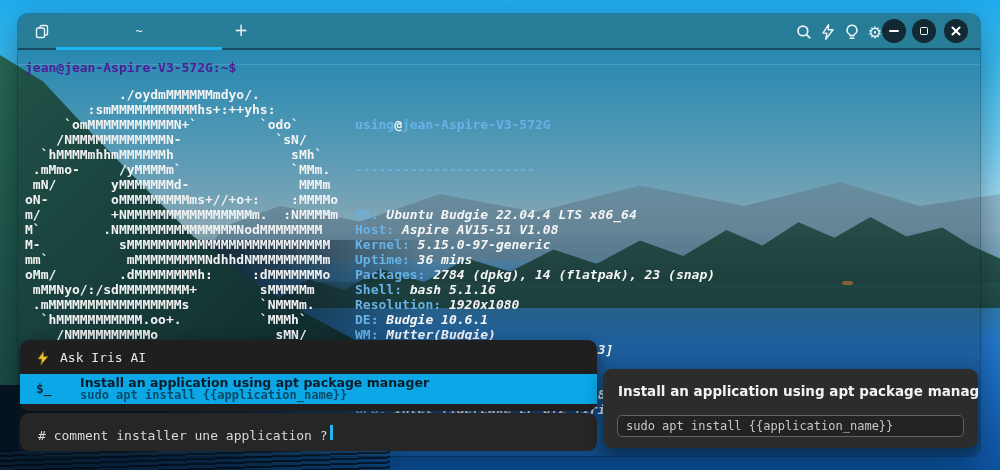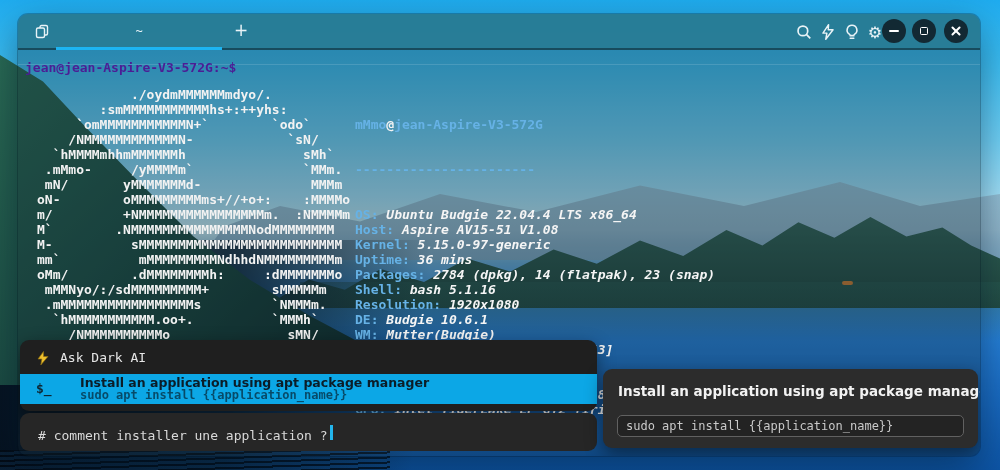--- a/index.html
+++ b/index.html
@@ -48,21 +48,21 @@
   .max-glyph { width:8px; height:8px; border:1.6px solid #fff; border-radius:1.5px; }
   .close-glyph { position:relative; width:12px; height:12px; }
   .close-glyph::before,.close-glyph::after { content:""; position:absolute; left:5px; top:0; width:2px; height:12px;
     background:#fff; border-radius:1px; }
   .close-glyph::before { transform:rotate(45deg); } .close-glyph::after { transform:rotate(-45deg); }
 
   .block-sep { position:absolute; left:0; top:50px; width:100%; height:1px; background:rgba(255,255,255,.13); }
   #prompt-line { position:absolute; left:7px; top:46px; font:700 13px/15px "DejaVu Sans Mono", monospace;
     color:#4c1d95; white-space:pre; }
   #ascii { position:absolute; left:7px; top:73px; font:700 13px/15px "DejaVu Sans Mono", monospace;
-    color:#f2f2f2; white-space:pre;margin-left:12px; }
+    color:#f2f2f2; white-space:pre; }
   #info-col { position:absolute; left:337px; top:73px; font:700 13px/15px "DejaVu Sans Mono", monospace; white-space:pre; }
   .info-blue { color:#66b2e6; } .info-white { color:#f5f5f5; }
   .info-line { height:15px; } .info-label { color:#66b2e6; } .info-value { color:#f5f5f5;font-style:italic; }
 
   
   #ai-panel { position:absolute; left:2px; top:326px; width:577px; height:71px; background:#1f1f1f;
     border-radius:9px; box-shadow:0 6px 18px rgba(0,0,0,.45); z-index:5; }
   .ai-header { position:absolute; left:16px; top:9px; display:flex; align-items:center; gap:10px; }
   .ai-header-label { font:400 13px/18px "DejaVu Sans Mono", monospace; color:#e6e6e6; }
   .suggestion { position:absolute; left:0; top:34px; width:100%; height:30px; background:#0ca7e6; cursor:pointer; }
@@ -165,31 +165,31 @@
 M`        .NMMMMMMMMMMMMMMMNodMMMMMMMM
 M-          sMMMMMMMMMMMMMMMMMMMMMMMMMM
 mm`          mMMMMMMMMMNdhhdNMMMMMMMMMm
 oMm/        .dMMMMMMMMh:     :dMMMMMMMo
  mMMNyo/:/sdMMMMMMMMM+        sMMMMMm
  .mMMMMMMMMMMMMMMMMMs         `NMMMm.
   `hMMMMMMMMMMM.oo+.          `MMMh`
     /NMMMMMMMMMMo               sMN/</pre>
 
     <div id="info-col">
-      <div class="info-line"><span class="info-blue">mMmo</span><span class="info-white">@</span><span class="info-blue">jean-Aspire-V3-572G</span></div>
+      <div class="info-line"><span class="info-blue">using</span><span class="info-white">@</span><span class="info-blue">jean-Aspire-V3-572G</span></div>
       <div class="info-line info-blue">-----------------------</div>
       <div><div class="info-line"><span class="info-label">OS:</span><span class="info-value"> Ubuntu Budgie 22.04.4 LTS x86_64</span></div><div class="info-line"><span class="info-label">Host:</span><span class="info-value"> Aspire AV15-51 V1.08</span></div><div class="info-line"><span class="info-label">Kernel:</span><span class="info-value"> 5.15.0-97-generic</span></div><div class="info-line"><span class="info-label">Uptime:</span><span class="info-value"> 36 mins</span></div><div class="info-line"><span class="info-label">Packages:</span><span class="info-value"> 2784 (dpkg), 14 (flatpak), 23 (snap)</span></div><div class="info-line"><span class="info-label">Shell:</span><span class="info-value"> bash 5.1.16</span></div><div class="info-line"><span class="info-label">Resolution:</span><span class="info-value"> 1920x1080</span></div><div class="info-line"><span class="info-label">DE:</span><span class="info-value"> Budgie 10.6.1</span></div><div class="info-line"><span class="info-label">WM:</span><span class="info-value"> Mutter(Budgie)</span></div><div class="info-line"><span class="info-label">Theme:</span><span class="info-value"> QogirBudgie-light [GTK2/3]</span></div><div class="info-line"><span class="info-label">Icons:</span><span class="info-value"> Papirus-Dark [GTK2/3]</span></div><div class="info-line"><span class="info-label">Terminal:</span><span class="info-value"> WarpTerminal</span></div><div class="info-line"><span class="info-label">CPU:</span><span class="info-value"> 11th Gen Intel i7-1195G7 (8) @ 5.000GHz</span></div><div class="info-line"><span class="info-label">GPU:</span><span class="info-value"> Intel TigerLake-LP GT2 [Iris Xe Graphics]</span></div><div class="info-line"><span class="info-label">Memory:</span><span class="info-value"> 1708MiB / 15767MiB</span></div></div>
     </div>
 
     <div id="ai-panel">
       <div class="ai-header">
         <svg width="14" height="15" viewBox="0 0 14 15">
           <path d="M7.5 0.5 L2 8 H5.8 L4.8 14 L12 5.5 H7.6 Z" fill="#edbf2e" stroke="#8a6b10" stroke-width="0.7"></path>
         </svg>
-        <span class="ai-header-label">Ask Dark AI</span>
+        <span class="ai-header-label">Ask Iris AI</span>
       </div>
       <div class="suggestion">
         <span class="sugg-symbol">$_</span>
         <div class="sugg-title">Install an application using apt package manager</div>
         <div class="sugg-cmd">sudo apt install {{application_name}}</div>
       </div>
     </div>
 
     <div id="input-panel">
       <span class="input-text"># comment installer une application ?</span>

